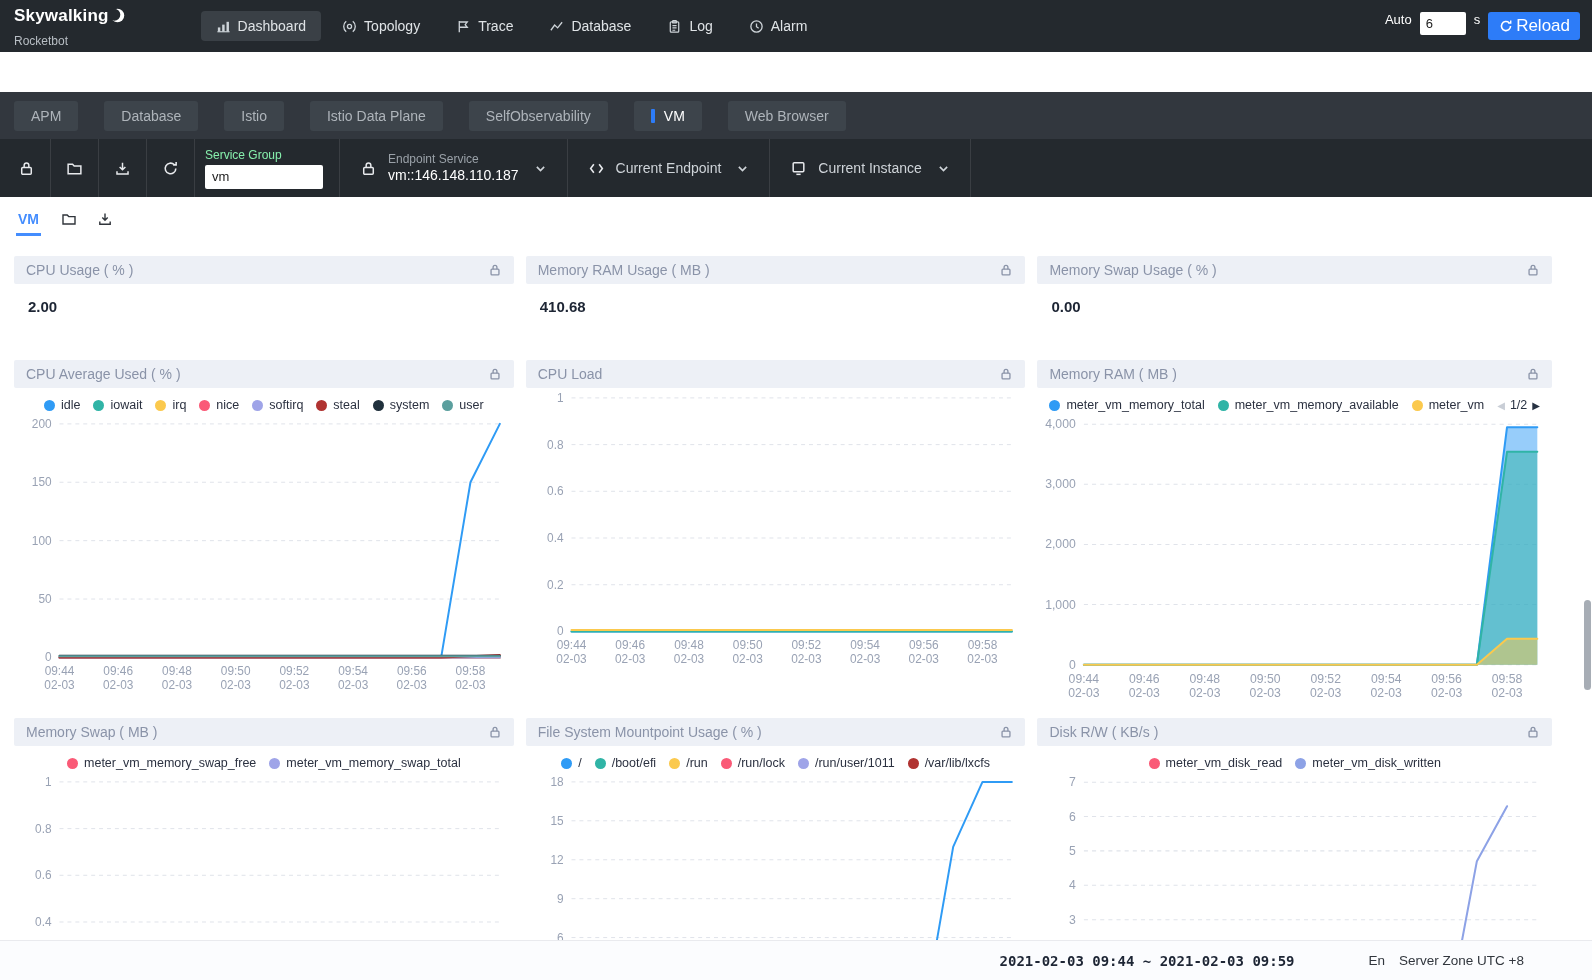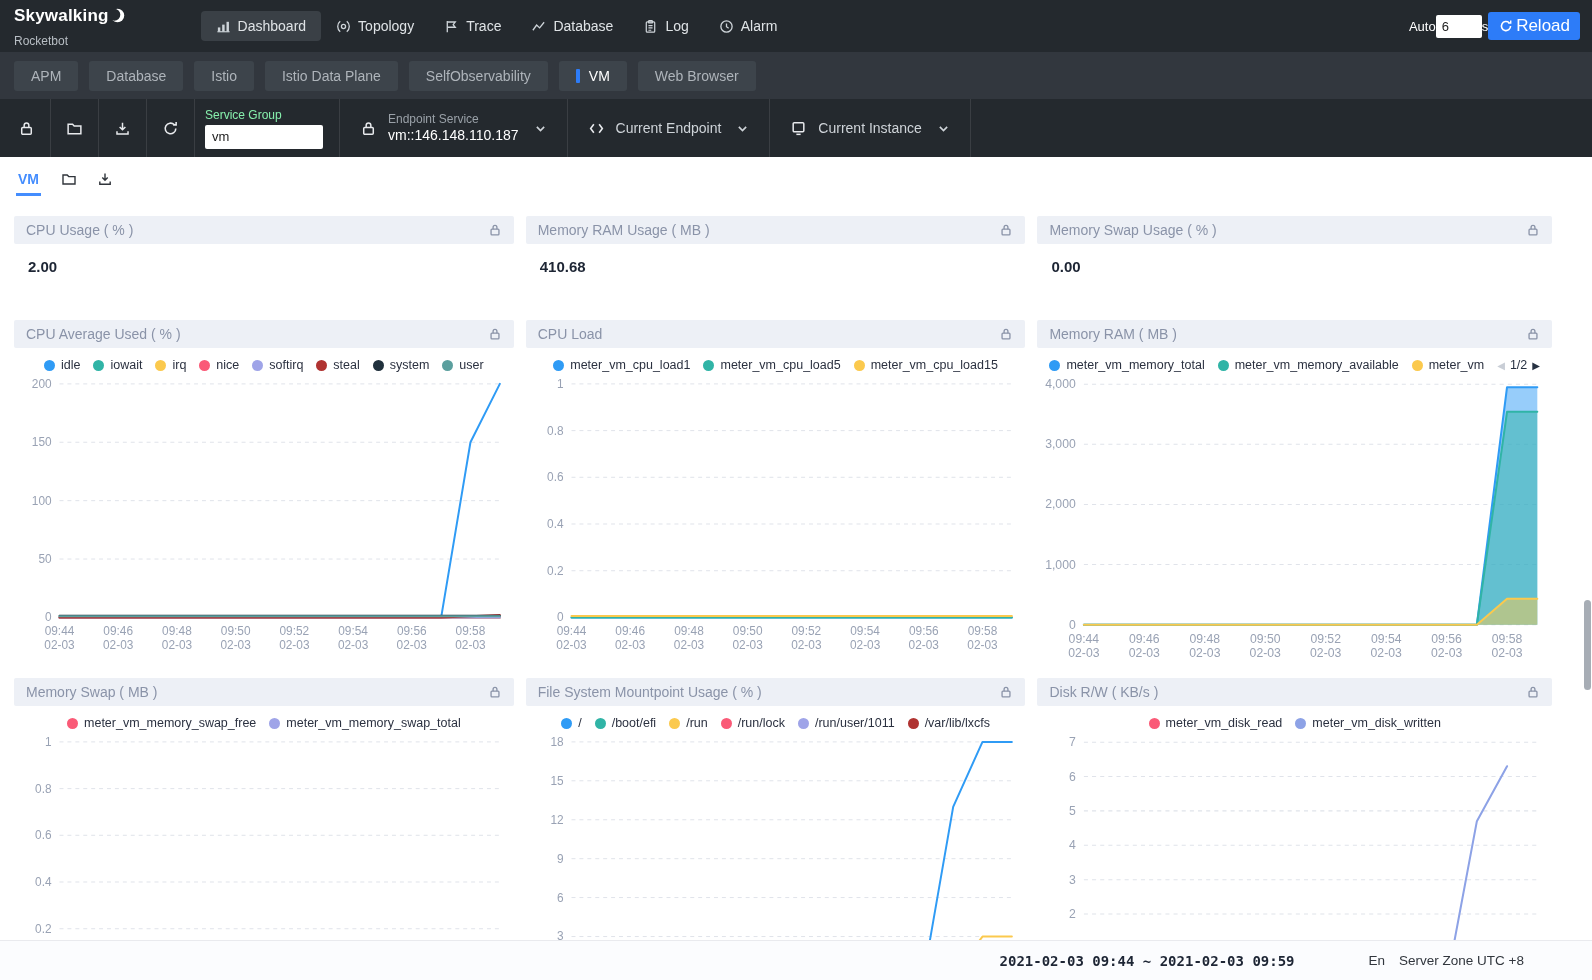--- a/index.html
+++ b/index.html
@@ -5,35 +5,35 @@
   * { margin:0; padding:0; box-sizing:border-box; }
   html,body { width:1592px; height:980px; overflow:hidden; background:#fff;
     font-family:"Liberation Sans", sans-serif; }
   svg { display:block; }
 
   
   .topnav { height:52px; background:#24292e; display:flex; align-items:center; color:#e7eaec; }
   .logo { display:flex; flex-direction:column; padding:2px 14px 0 14px; line-height:1.05; }
   .logo-line1 { display:flex; align-items:center; font-size:17px; font-weight:bold; color:#fff; letter-spacing:.2px; }
   .logo-line2 { font-size:12px; color:#b8bec4; margin-top:10px; }
-  .nav-items { display:flex; align-items:center; margin-left:22px;padding-left:40px; }
+  .nav-items { display:flex; align-items:center; gap:6px; margin-left:22px;padding-left:40px; }
   .nav-item { display:flex; align-items:center; gap:7px; padding:7px 15px; font-size:14px;
     color:#dfe3e6; border-radius:4px; cursor:pointer; }
   .nav-item.active { background:#3a4046; }
   .nav-item .ic { color:#ced4d9; }
-  .topnav-right { margin-left:auto; display:flex; align-items:center; padding-right:12px; }
+  .topnav-right { margin-left:auto; display:flex; align-items:flex-start; gap:8px; padding-right:12px; }
   .auto-label { font-size:13px; color:#fff; }
   .auto-input { width:46px; height:23px; border:none; border-radius:2px; padding:0 6px;
     font-size:13px; color:#222; background:#fff; outline:none; }
   .auto-unit { font-size:13px; color:#fff; }
   .reload-btn { display:flex; align-items:center; gap:3px; background:#2d7cf8; color:#fff;
     border:none; font-size:17px; padding:4px 10px 4px 11px; border-radius:3px; cursor:pointer; }
 
   
-  .subnav { height:47px; background:#32373e; display:flex; align-items:center; gap:11px; padding:0 14px; }
+  .subnav { height:47px; background:#32373e; display:flex; align-items:center; gap:26px; padding:0 14px;margin-top:40px; }
   .chip { background:#3d444b; color:#aeb4ba; font-size:14px; padding:7px 17px; border-radius:3px;
     cursor:pointer; display:flex; align-items:center; }
   .chip.active { color:#fff; }
   .chip .chip-bar { width:4px; height:14px; background:#2d7cf8; border-radius:1px; margin-right:9px; display:inline-block; }
 
   
   .toolbar { height:58px; background:#24292e; display:flex; align-items:stretch; color:#e8eaed; }
   .tool-ic-btn { display:flex; align-items:center; padding:0 15px; border-right:1px solid rgba(255,255,255,.10); cursor:pointer; }
   .tool-ic-btn:first-child { padding-left:18px; }
   .sg-block { display:flex; flex-direction:column; justify-content:center; padding:4px 16px 4px 10px;
@@ -390,34 +390,20 @@
     <div class="card chart-card">
       <div class="card-header">
         <span class="card-title">CPU Load</span>
         <span class="lock-ic">
             <svg width="14" height="14" viewBox="0 0 16 16" fill="none" stroke="currentColor" stroke-width="1.5">
               <rect x="3.5" y="7" width="9" height="6.5" rx="1"></rect>
               <path d="M5.8 7 V5 a2.2 2.2 0 0 1 4.4 0 v2"></path>
             </svg>
           </span>
       </div>
-      <div class="legend">
-          <span class="lg-item">
-            <span class="lg-dot" style="background: rgb(47, 155, 245);"></span>
-            <span>meter_vm_cpu_load1</span>
-          </span>
-          <span class="lg-item">
-            <span class="lg-dot" style="background: rgb(48, 180, 166);"></span>
-            <span>meter_vm_cpu_load5</span>
-          </span>
-          <span class="lg-item">
-            <span class="lg-dot" style="background: rgb(251, 201, 77);"></span>
-            <span>meter_vm_cpu_load15</span>
-          </span>
-        </div>
       <div class="chartbox">
           <svg viewBox="0 0 505 288" xmlns="http://www.w3.org/2000/svg">
             <line x1="46" x2="491" y1="246.0" y2="246.0" stroke="#e0e3ea" stroke-dasharray="4 4"></line>
             <text x="38" y="250" text-anchor="end" fill="#99a2b4" font-size="12" font-family="Liberation Sans, sans-serif">0</text>
             <line x1="46" x2="491" y1="198.8" y2="198.8" stroke="#e0e3ea" stroke-dasharray="4 4"></line>
             <text x="38" y="202.8" text-anchor="end" fill="#99a2b4" font-size="12" font-family="Liberation Sans, sans-serif">0.2</text>
             <line x1="46" x2="491" y1="151.6" y2="151.6" stroke="#e0e3ea" stroke-dasharray="4 4"></line>
             <text x="38" y="155.6" text-anchor="end" fill="#99a2b4" font-size="12" font-family="Liberation Sans, sans-serif">0.4</text>
             <line x1="46" x2="491" y1="104.4" y2="104.4" stroke="#e0e3ea" stroke-dasharray="4 4"></line>
             <text x="38" y="108.4" text-anchor="end" fill="#99a2b4" font-size="12" font-family="Liberation Sans, sans-serif">0.6</text>

